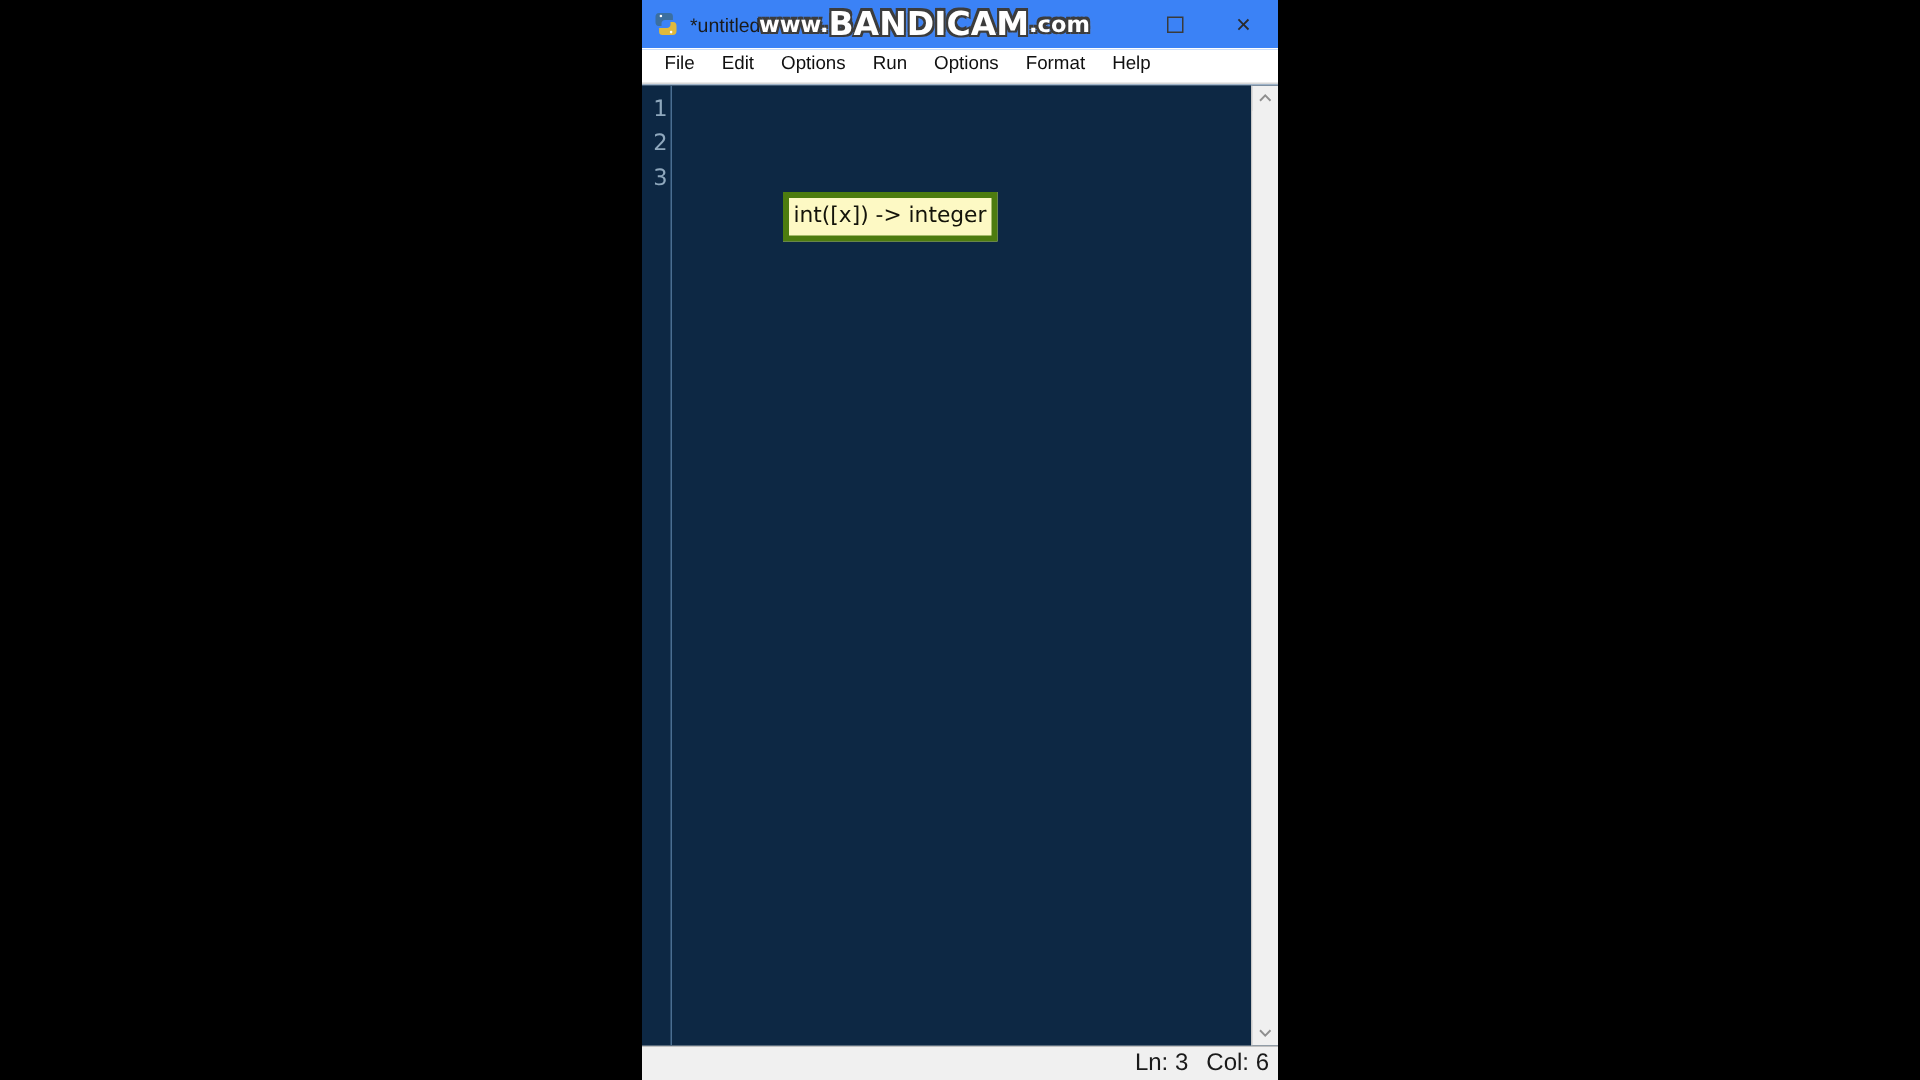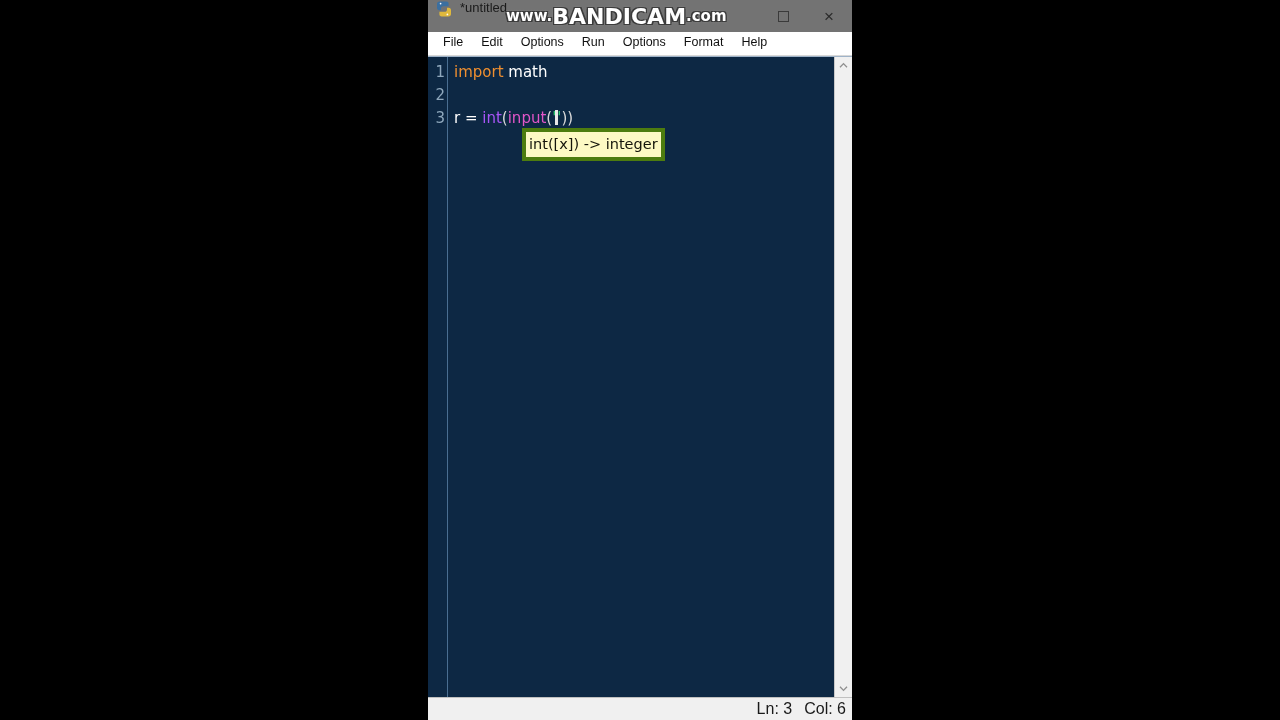--- a/index.html
+++ b/index.html
@@ -29,23 +29,23 @@
     display: flex;
     flex-direction: column;
     font-family: "Liberation Sans", sans-serif;
     box-sizing: border-box;
   }
 
   
   .titlebar {
     position: relative;
     height: 32px;
-    background: #737373;
-    display: flex;
-    align-items: flex-start;
+    background: #3b82f6;
+    display: flex;
+    align-items: center;
     flex: 0 0 auto;
     border-bottom: 1px solid #ffffff;
   }
 
   .app-icon {
     width: 18px;
     height: 18px;
     margin-left: 7px;
     margin-right: 7px;
     flex: 0 0 auto;
@@ -304,25 +304,20 @@
 
     <div class="editor-wrap">
 
       <div class="gutter" id="gutter">
           <span class="lineno">1</span>
           <span class="lineno">2</span>
           <span class="lineno">3</span>
         </div>
 
       <div class="code-area">
-        <div id="code-lines">
-            <div class="code-line"><span class="tok-kw">import</span><span class="tok-plain"> </span><span class="tok-plain">math</span></div>
-            <div class="code-line">&nbsp;</div>
-            <div class="code-line"><span class="tok-plain">r</span><span class="tok-plain"> = </span><span class="tok-builtin">int</span><span class="tok-punct">(</span><span class="tok-def">input</span><span class="tok-punct">(</span><span class="tok-str">'</span><span class="caret"></span><span class="tok-str">'</span><span class="tok-punct">))</span></div>
-          </div>
 
         <div class="calltip">
           <div class="calltip-line">int([x]) -&gt; integer</div>
         </div>
       </div>
 
       <div class="vscroll">
         <div class="scroll-arrow">
           <svg width="9" height="7" viewBox="0 0 9 7" xmlns="http://www.w3.org/2000/svg">
             <path d="M1 5.2 L4.5 1.6 L8 5.2" stroke="#8f8f8f" stroke-width="1.3" fill="none"></path>

